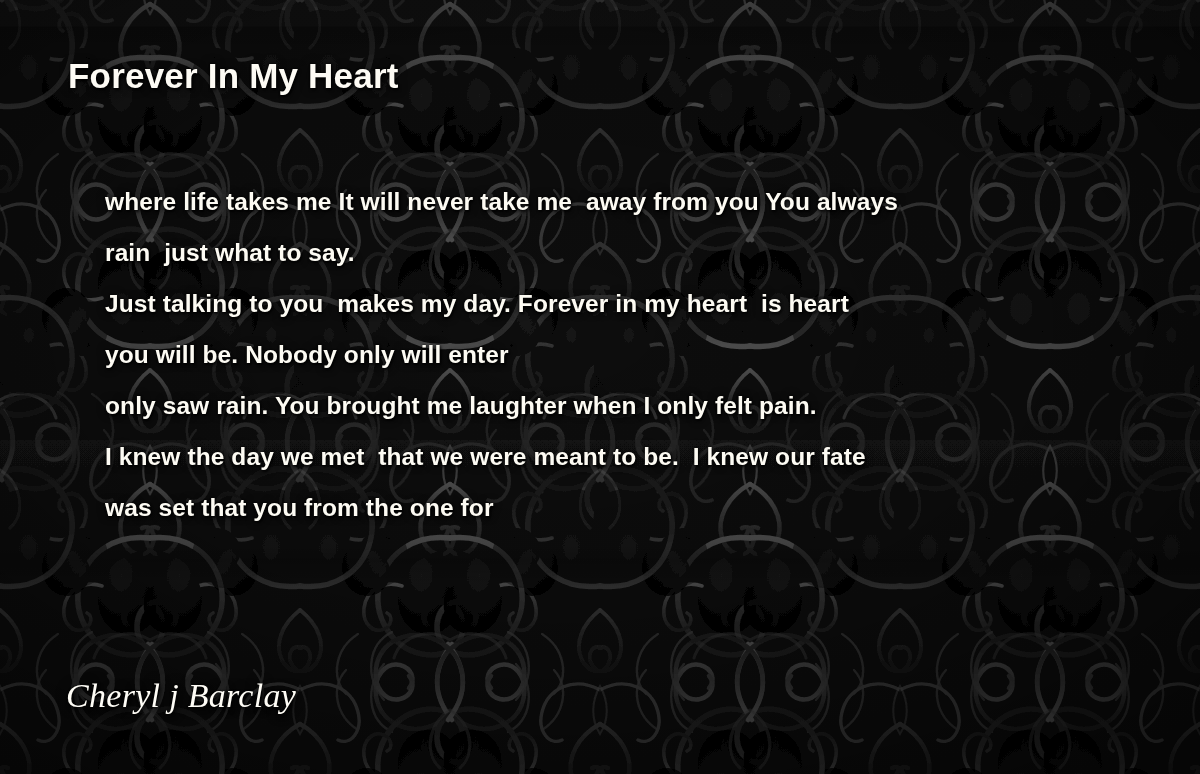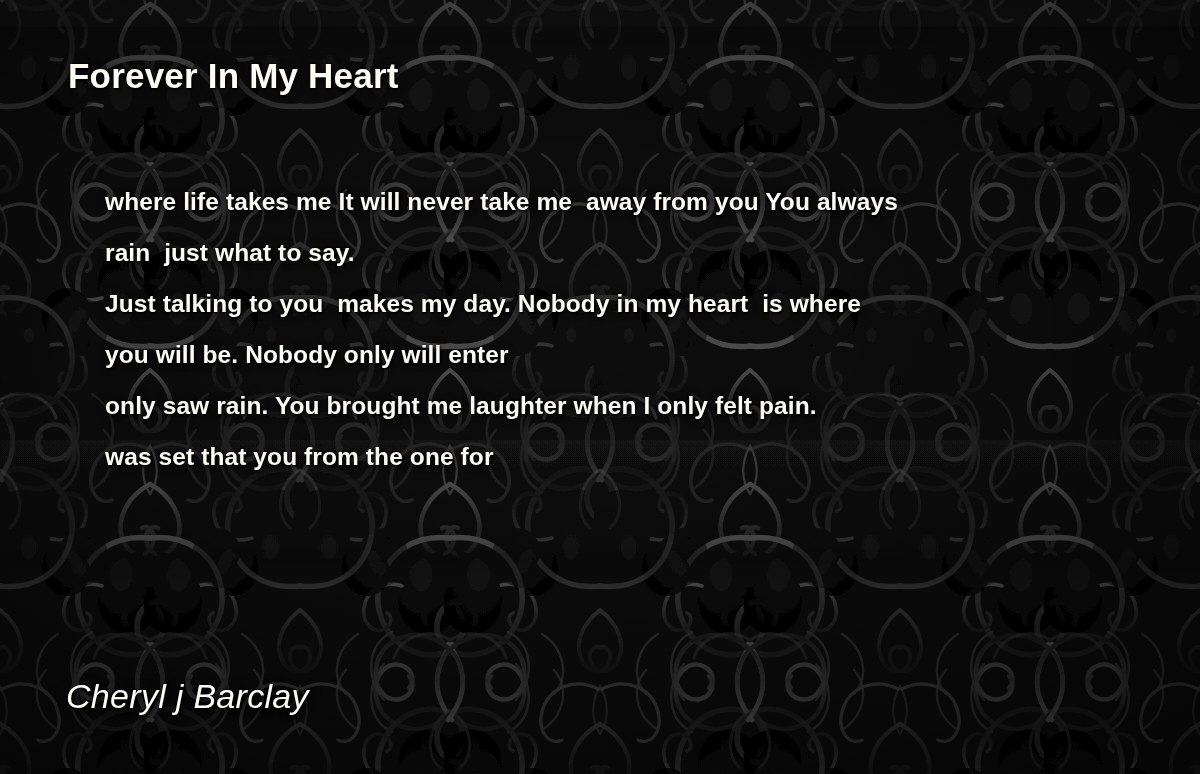--- a/index.html
+++ b/index.html
@@ -106,20 +106,21 @@
     font-style: italic;
     font-weight: normal;
     line-height: 42px;
     color: #fffdf6;
     letter-spacing: 0.3px;
     text-shadow:
       0 0 2px rgba(0,0,0,0.85),
       2px 3px 4px rgba(0,0,0,0.9),
       0 0 12px rgba(0,0,0,0.55);
     white-space: nowrap;
+    font-family: Liberation Serif, serif;
   }
 </style>
 </head>
 <body>
 
 <div id="poem-card">
 
   <svg id="bg-damask" viewBox="0 0 1200 774" preserveAspectRatio="none" xmlns="http://www.w3.org/2000/svg">
     <defs>
       <linearGradient id="baseGrad" x1="0" y1="0" x2="0" y2="1">
@@ -217,22 +218,23 @@
   <div id="bg-vignette"></div>
   <div id="bg-bands"></div>
 
   <div id="content">
 
     <h1 id="poem-title">Forever In My Heart</h1>
 
     <div id="poem-body">
       <div class="poem-line">where life takes me It will never take me  away from you You always</div>
       <div class="poem-line">rain  just what to say.</div>
-      <div class="poem-line">Just talking to you  makes my day. Nobody in my heart  is where</div>
+      <div class="poem-line">Just talking to you  makes my day. Forever in my heart  is heart</div>
       <div class="poem-line">you will be. Nobody only will enter</div>
       <div class="poem-line">only saw rain. You brought me laughter when I only felt pain.</div>
+      <div class="poem-line">I knew the day we met  that we were meant to be.  I knew our fate</div>
       <div class="poem-line">was set that you from the one for</div>
     </div>
 
     <p id="poem-author">Cheryl j Barclay</p>
 
   </div>
 </div>
 
 </body></html>

